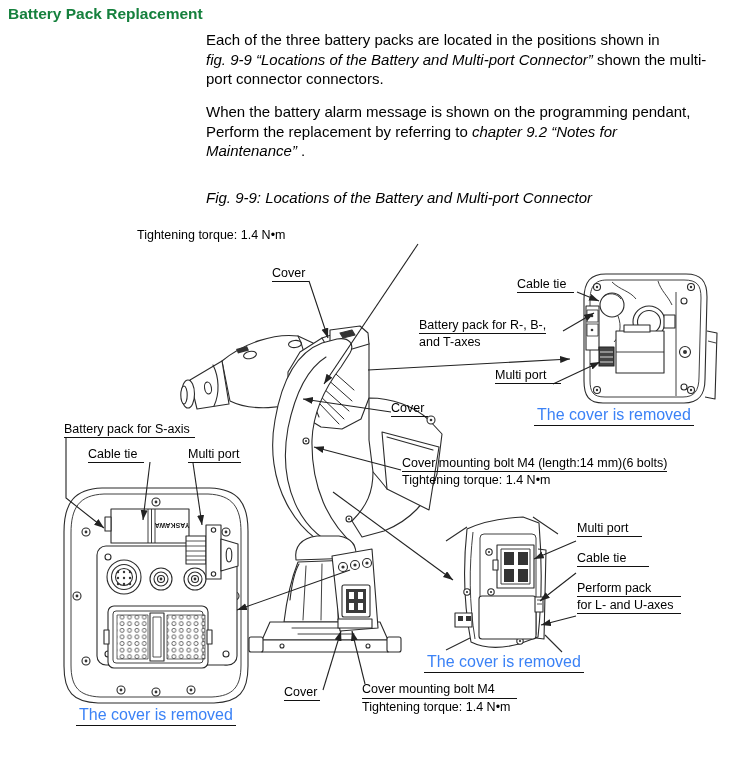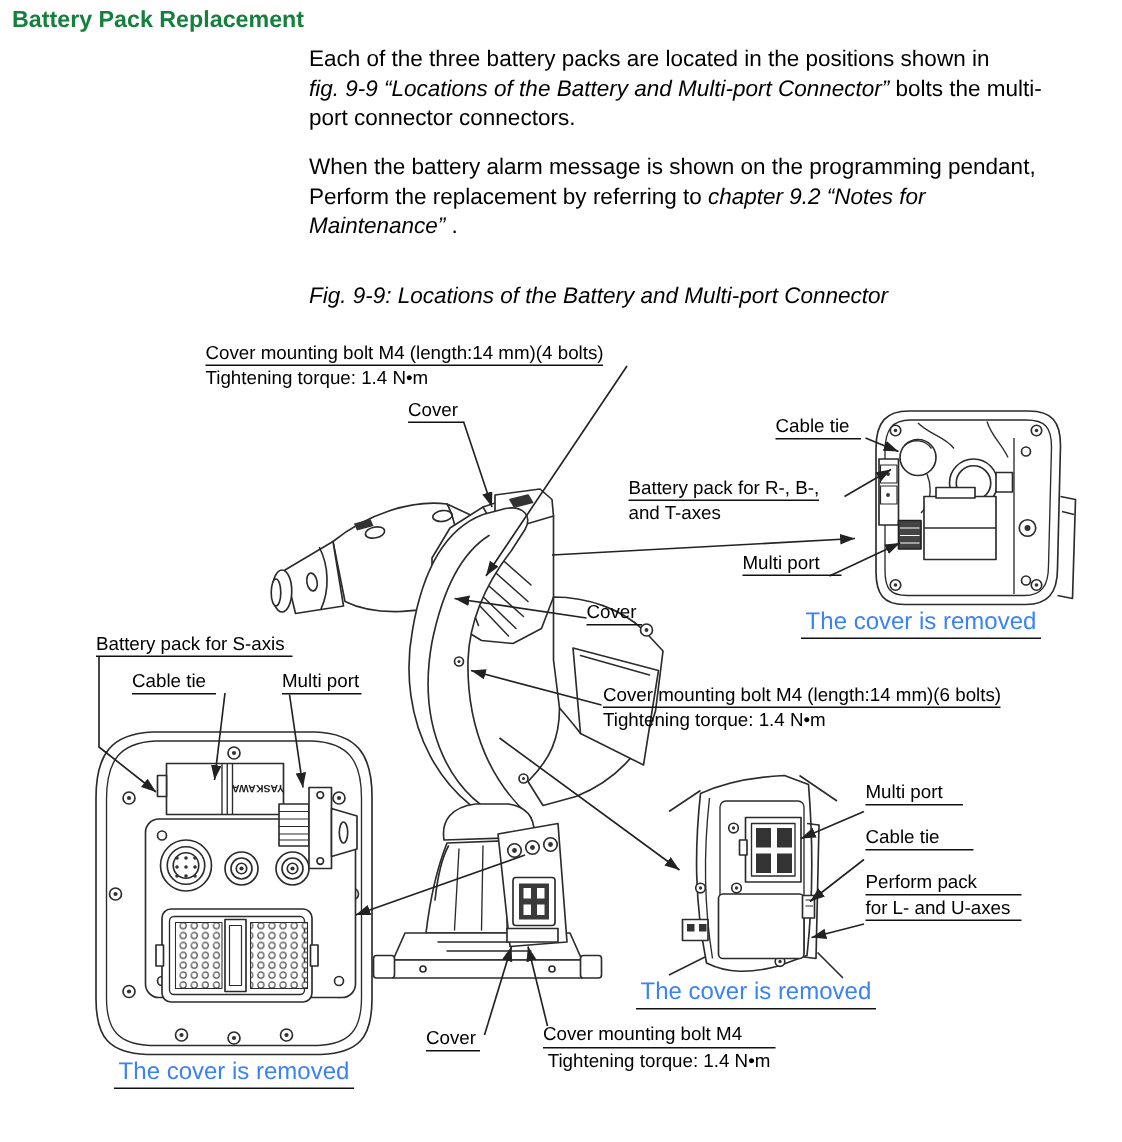--- a/index.html
+++ b/index.html
@@ -8,21 +8,21 @@
   #fig-svg{position:absolute;left:0;top:0;z-index:1;}
   .txt{position:absolute;z-index:2;}
   #doc-title{left:8px;top:5px;font-size:15.5px;font-weight:bold;color:#15803d;}
   .body-block{left:168px;width:566px;font-size:15px;line-height:19.5px;color:#000;margin-left:38px;}
   .it{font-style:italic;}
   .lbl{position:absolute;z-index:2;font-size:12.5px;line-height:16px;color:#000;white-space:nowrap;}
   .lbl .ln{display:block;}
   .ul{display:inline-block;border-bottom:1.2px solid #111;padding-bottom:0px;}
   .removed{position:absolute;z-index:2;font-size:16px;color:#3b82f6;text-align:center;white-space:nowrap;}
   .removed .ul{padding:0 3px 1px 3px;}
-  .lh17{line-height:17px;text-align:center;}
+  .lh17{line-height:17px;}
 </style>
 </head>
 <body>
 
 <div id="page">
 
   <svg id="fig-svg" width="748" height="761" viewBox="0 0 748 761">
     <defs>
       <marker id="arr" markerWidth="10" markerHeight="8" refX="9" refY="3.2" orient="auto">
         <path d="M0,0 L9,3.2 L0,6.4 Z" fill="#222"></path>
@@ -282,34 +282,33 @@
       <line x1="576" y1="616" x2="541" y2="625" marker-end="url(#arr)"></line>
       <line x1="323" y1="690" x2="341" y2="631" marker-end="url(#arr)"></line>
       <line x1="365" y1="684" x2="352" y2="631" marker-end="url(#arr)"></line>
     </g>
   </svg>
 
   <div id="doc-title" class="txt">Battery Pack Replacement</div>
 
   <div class="txt body-block" style="top:30px;">
     <div><span>Each of the three battery packs are located in the positions shown in</span></div>
-    <div><span class="it">fig. 9-9  “Locations of the Battery and Multi-port Connector”</span><span>  bolts the multi-</span></div>
+    <div><span class="it">fig. 9-9  “Locations of the Battery and Multi-port Connector”</span><span>  shown the multi-</span></div>
     <div><span>port connector connectors.</span></div>
   </div>
 
   <div class="txt body-block" style="top:102px;">
     <div><span>When the battery alarm message is shown on the programming pendant,</span></div>
     <div><span>Perform the replacement by referring to </span><span class="it">chapter 9.2  “Notes for</span></div>
     <div><span class="it">Maintenance”</span><span> .</span></div>
   </div>
 
   <div class="txt body-block it" style="top:188px;">Fig. 9-9: Locations of the Battery and Multi-port Connector</div>
 
   <div class="lbl" style="left:137px;top:227px;">
-    <span class="ln ul">Cover mounting bolt M4 (length:14 mm)(4 bolts)</span>
     <span class="ln">Tightening torque: 1.4 N•m</span>
   </div>
 
   <div class="lbl" style="left:272px;top:265px;">
     <span class="ul" style="padding-right:4px;">Cover</span>
   </div>
 
   <div class="lbl" style="left:517px;top:276px;">
     <span class="ul" style="padding-right:8px;">Cable tie</span>
   </div>

